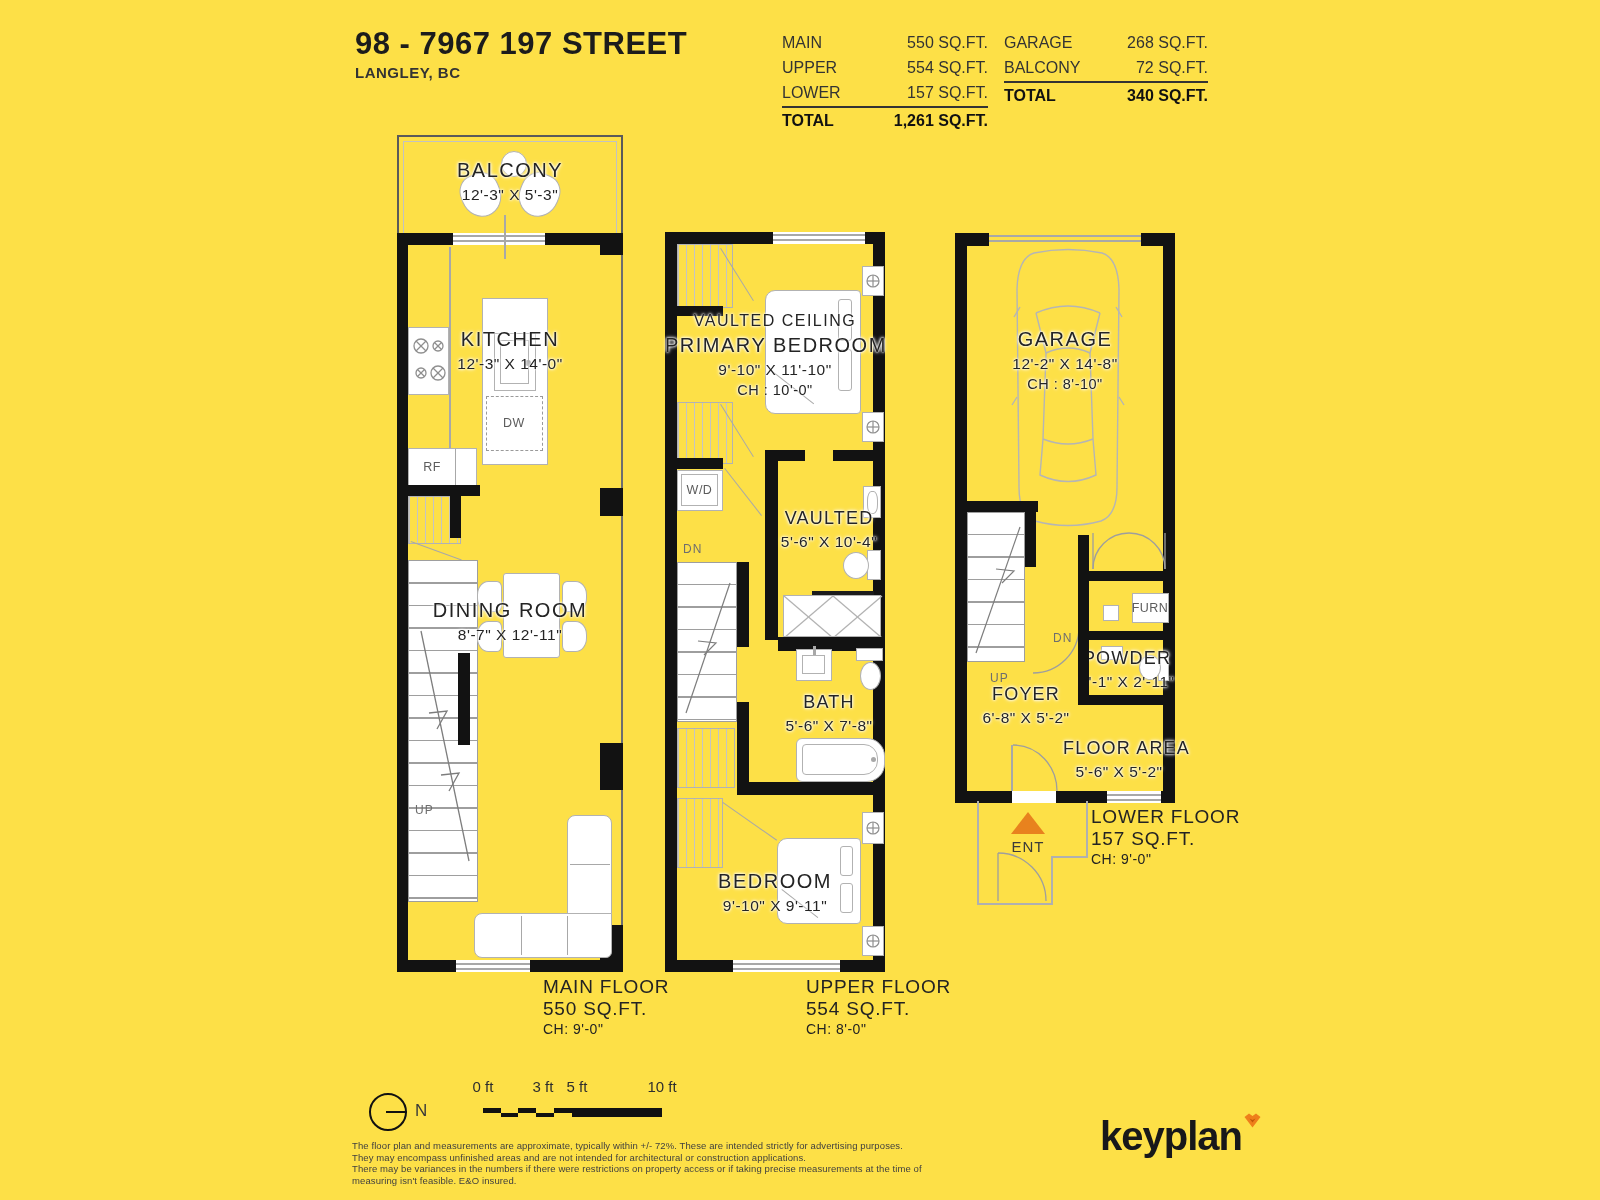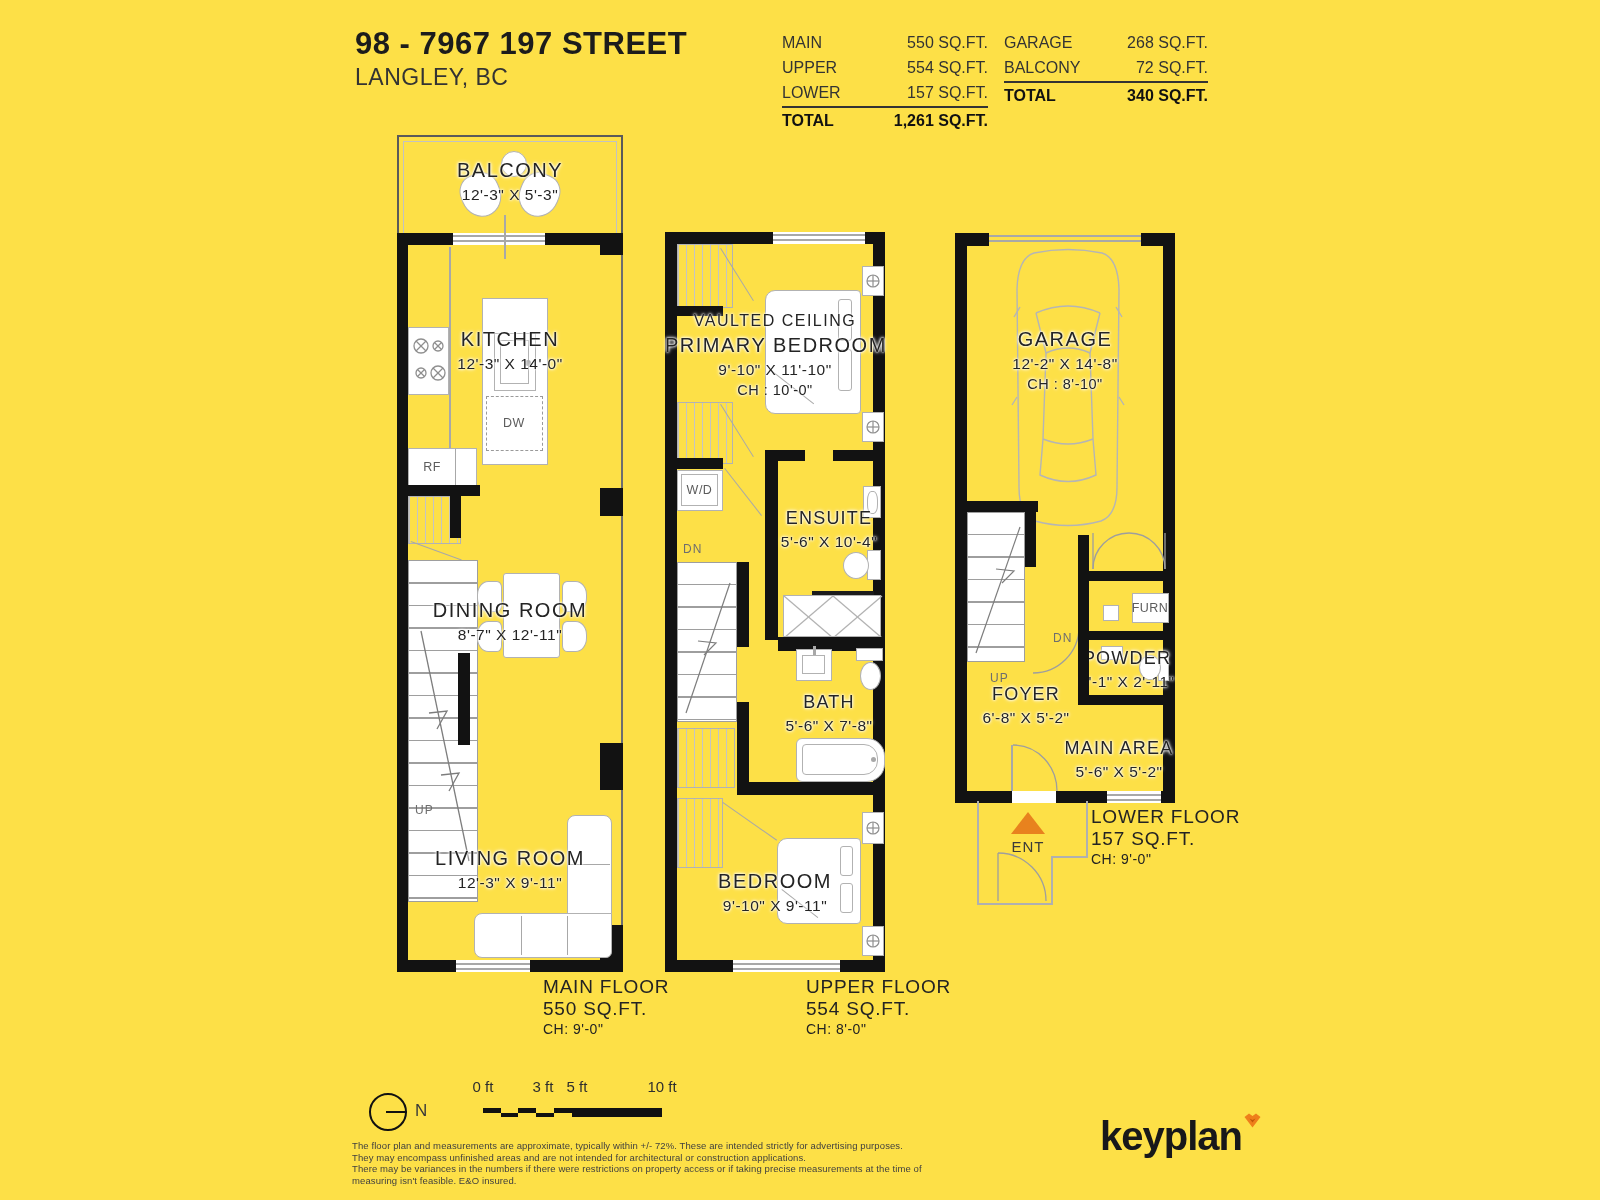--- a/index.html
+++ b/index.html
@@ -25,21 +25,21 @@
   .rname-sm { font-size:18px; letter-spacing:1.2px; white-space:nowrap; }
   .rpre   { font-size:16px; letter-spacing:1.5px; white-space:nowrap; }
   .rdims  { font-size:15.5px; letter-spacing:0.5px; margin-top:4px; white-space:nowrap; }
   .rch    { font-size:14.5px; letter-spacing:0.5px; margin-top:3px; white-space:nowrap; }
   .marker { position:absolute; color:#6e6e6e; font-size:12px; letter-spacing:1px; white-space:nowrap; }
   .boxlabel { position:absolute; color:#5c5c5c; font-size:12.5px; letter-spacing:0.5px;
               display:flex; align-items:center; justify-content:center; }
   .halo { text-shadow:0 0 2px #fff,0 0 3px #fff,0 0 4px #fff; }
   
   .title { position:absolute; font-size:31px; font-weight:600; letter-spacing:0.5px; color:#1c1c1c; }
-  .subtitle { position:absolute; font-size:23px; font-weight:400; letter-spacing:0.5px; color:#333; }
+  .subtitle { position:absolute; font-size:15px; font-weight:700; letter-spacing:0.5px; color:#333; }
   .trow { position:absolute; font-size:16px; color:#333; }
   .trow .lab { position:absolute; left:0; }
   .trow .val { position:absolute; right:0; text-align:right; }
   .trow.bold { font-weight:700; color:#111; }
   .tline { position:absolute; height:1.5px; background:#333; }
   
   .caption { position:absolute; color:#232323; }
   .caption .c1 { font-size:19px; letter-spacing:0.8px; line-height:22px; white-space:nowrap; }
   .caption .c2 { font-size:19px; letter-spacing:0.8px; line-height:22px; white-space:nowrap; }
   .caption .c3 { font-size:14px; letter-spacing:0.5px; line-height:18px; white-space:nowrap; }
@@ -179,24 +179,20 @@
       <div class="rdims">8'-7"  X  12'-11"</div>
     </div>
 
     <div class="furn" style="left:170px;top:680px;width:45px;height:100px;border-radius:8px 8px 0 0;">
       <div class="gline" style="left:2px;top:48px;width:40px;height:1.2px;"></div>
     </div>
     <div class="furn" style="left:77px;top:778px;width:138px;height:45px;border-radius:8px 0 6px 8px;">
       <div class="gline" style="left:46px;top:2px;width:1.2px;height:39px;"></div>
       <div class="gline" style="left:92px;top:2px;width:1.2px;height:39px;"></div>
     </div>
-    <div class="rlabel halo" style="left:0;top:712px;width:226px;">
-      <div class="rname">LIVING ROOM</div>
-      <div class="rdims">12'-3"  X  9'-11"</div>
-    </div>
 
     <div class="whitegap" style="left:59px;top:825px;width:74px;height:12px;">
       <div class="gline" style="left:0;top:3px;width:74px;height:1.5px;"></div>
       <div class="gline" style="left:0;top:8px;width:74px;height:1.5px;"></div>
     </div>
   </div>
 
   <div class="caption" style="left:543px;top:976px;">
     <div class="c1">MAIN FLOOR</div>
     <div class="c2">550 SQ.FT.</div>
@@ -257,21 +253,21 @@
       <div class="boxlabel halo" style="left:0;top:0;width:43px;height:38px;">W/D</div>
     </div>
     <div class="gline" style="left:60px;top:236px;width:60px;height:1.4px;transform:rotate(52deg);transform-origin:left top;"></div>
 
     <div class="furn" style="left:198px;top:254px;width:18px;height:32px;">
       <div class="thinbox" style="left:3px;top:4px;width:11px;height:23px;border-radius:40%;"></div>
     </div>
     <div class="furn" style="left:202px;top:318px;width:14px;height:30px;"></div>
     <div class="furn" style="left:178px;top:320px;width:26px;height:27px;border-radius:50%;"></div>
     <div class="rlabel halo" style="left:108px;top:276px;width:112px;">
-      <div class="rname-sm">ENSUITE</div>
+      <div class="rname-sm">VAULTED</div>
       <div class="rdims">5'-6"  X  10'-4"</div>
     </div>
 
     <div class="furn" style="left:118px;top:363px;width:98px;height:42px;">
       <svg width="98" height="42" viewBox="0 0 98 42">
         <g stroke="#b2b2b2" stroke-width="1.2" fill="none">
           <line x1="0" y1="0" x2="49" y2="42"></line>
             <line x1="49" y1="42" x2="98" y2="0"></line>
           <line x1="0" y1="42" x2="49" y2="0"></line>
             <line x1="49" y1="0" x2="98" y2="42"></line>
@@ -407,21 +403,21 @@
       <div class="rdims">5'-1"  X  2'-11"</div>
     </div>
     <div class="wall" style="left:123px;top:402px;width:11px;height:70px;"></div>
     <div class="wall" style="left:134px;top:462px;width:86px;height:10px;"></div>
 
     <div class="rlabel halo" style="left:16px;top:451px;width:110px;">
       <div class="rname-sm">FOYER</div>
       <div class="rdims">6'-8"  X  5'-2"</div>
     </div>
     <div class="rlabel halo" style="left:108px;top:505px;width:112px;">
-      <div class="rname-sm">MAIN AREA</div>
+      <div class="rname-sm">FLOOR AREA</div>
       <div class="rdims">5'-6"  X  5'-2"</div>
     </div>
     <div class="gline" style="left:56px;top:512px;width:1.6px;height:46px;"></div>
     <svg width="44" height="46" viewBox="0 0 44 46" style="left:58px;top:512px;">
       <path d="M0,0 A44,46 0 0 1 44,46" stroke="#9e9e9e" stroke-width="1.3" fill="none"></path>
     </svg>
 
     <div class="whitegap" style="left:57px;top:558px;width:44px;height:12px;"></div>
     <div class="whitegap" style="left:152px;top:558px;width:54px;height:12px;">
       <div class="gline" style="left:0;top:3px;width:54px;height:1.5px;"></div>

